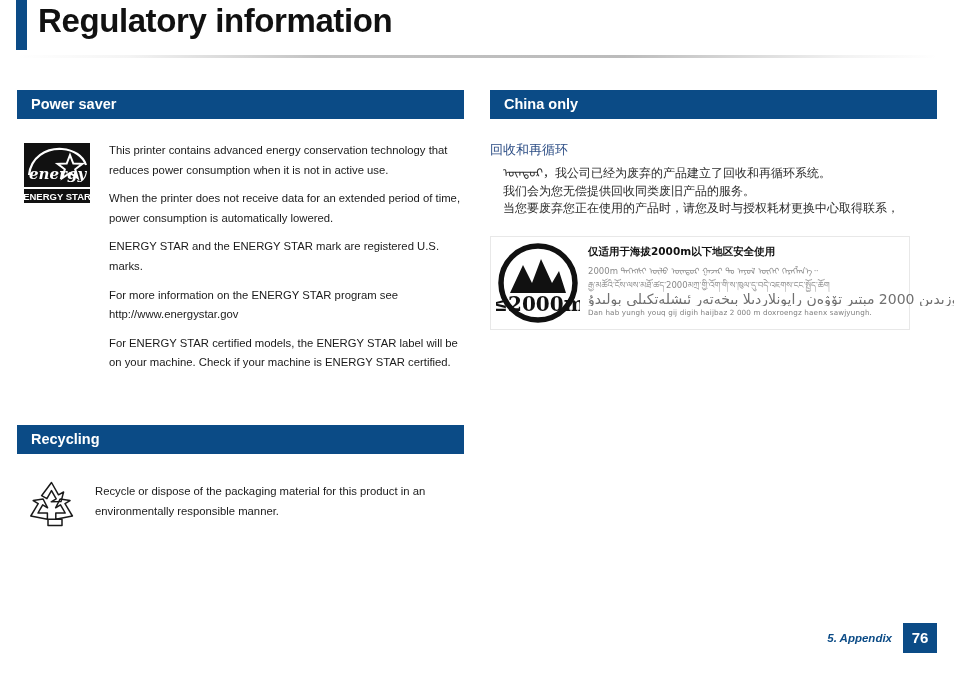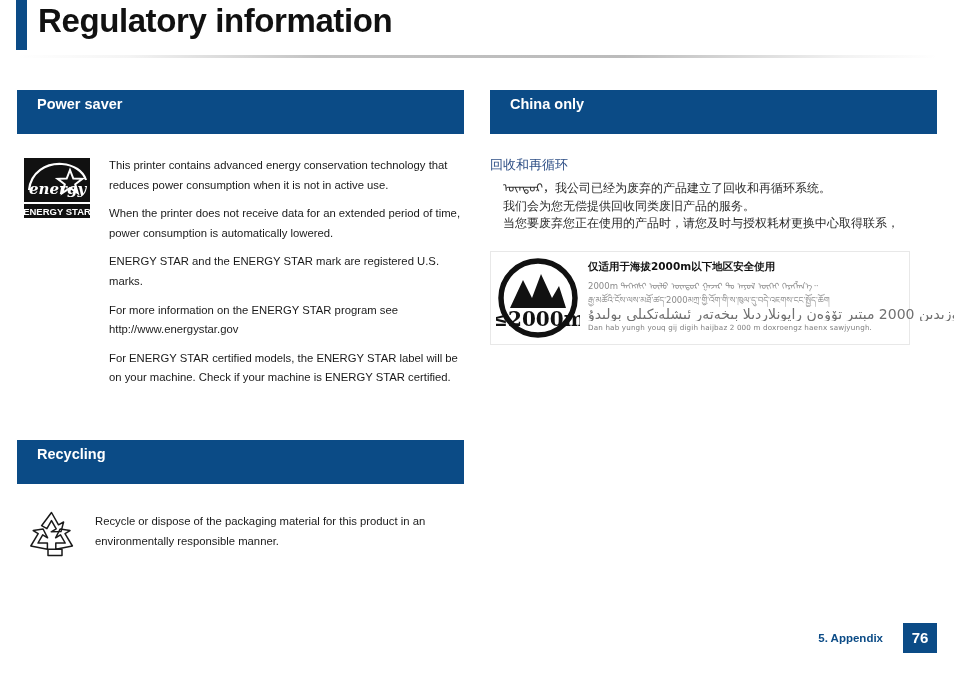--- a/index.html
+++ b/index.html
@@ -66,26 +66,26 @@
   }
   #col-right {
     position: absolute;
     left: 490px;
     top: 90px;
     width: 447px;
   }
 
   .section-bar {
     background: #0b4b86;
-    height: 44px;
+    height: 29px;
     line-height: 29px;
     color: #ffffff;
     font-size: 14.5px;
     font-weight: bold;
-    padding-left: 20px;
+    padding-left: 14px;
     box-sizing: border-box;
     margin-bottom: 0;
   }
 
   .section-body {
     padding-top: 22px;
   }
 
   
   .icon-text-row {
@@ -204,21 +204,22 @@
     position: absolute;
     right: 17px;
     bottom: 22px;
     display: flex;
     align-items: center;
   }
   #footer-chapter {
     font-size: 11.5px;
     font-weight: bold;
     color: #0b4b86;
-    margin-right: 20px;
+    margin-right: 11px;
+    font-style: italic;
   }
   #footer-page-number {
     background: #0b4b86;
     color: #ffffff;
     font-size: 15px;
     font-weight: bold;
     width: 34px;
     height: 30px;
     line-height: 30px;
     text-align: center;

